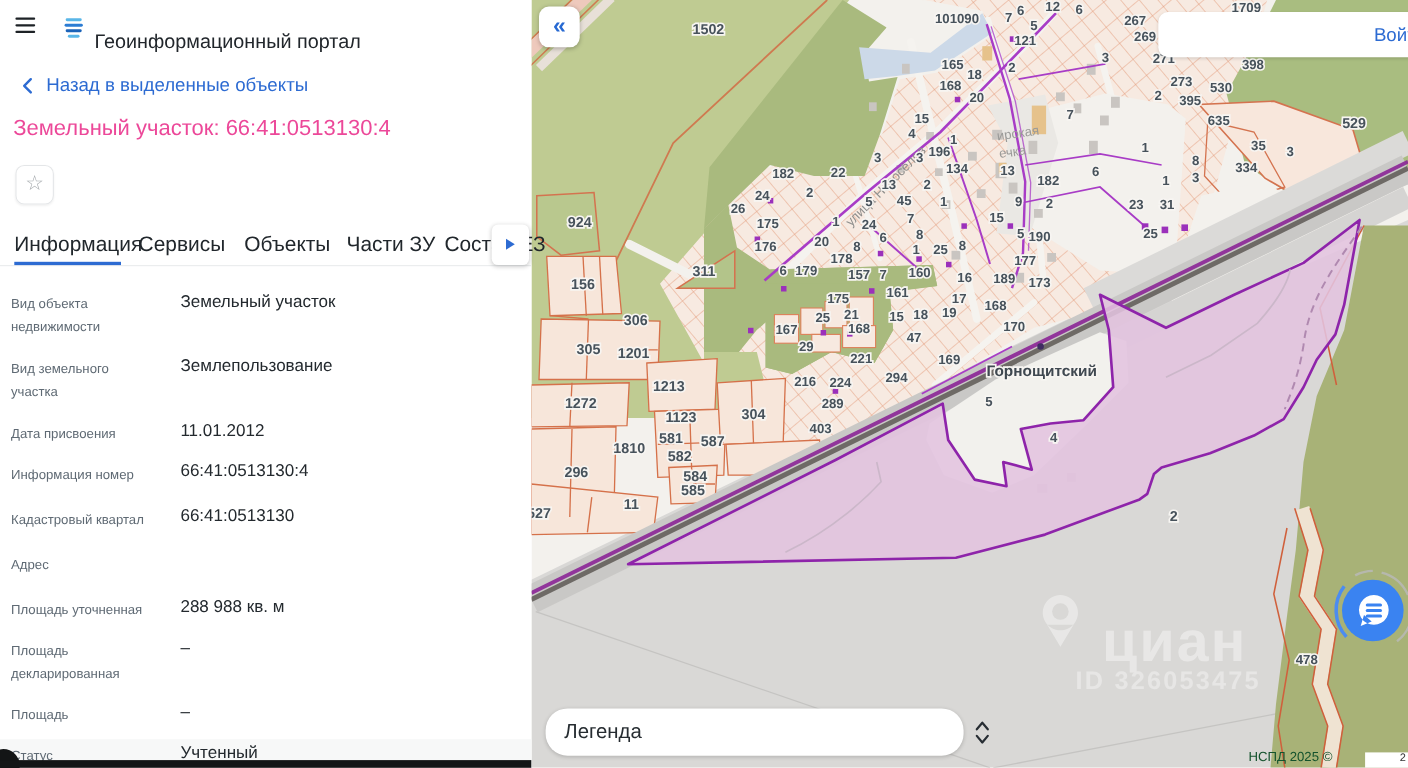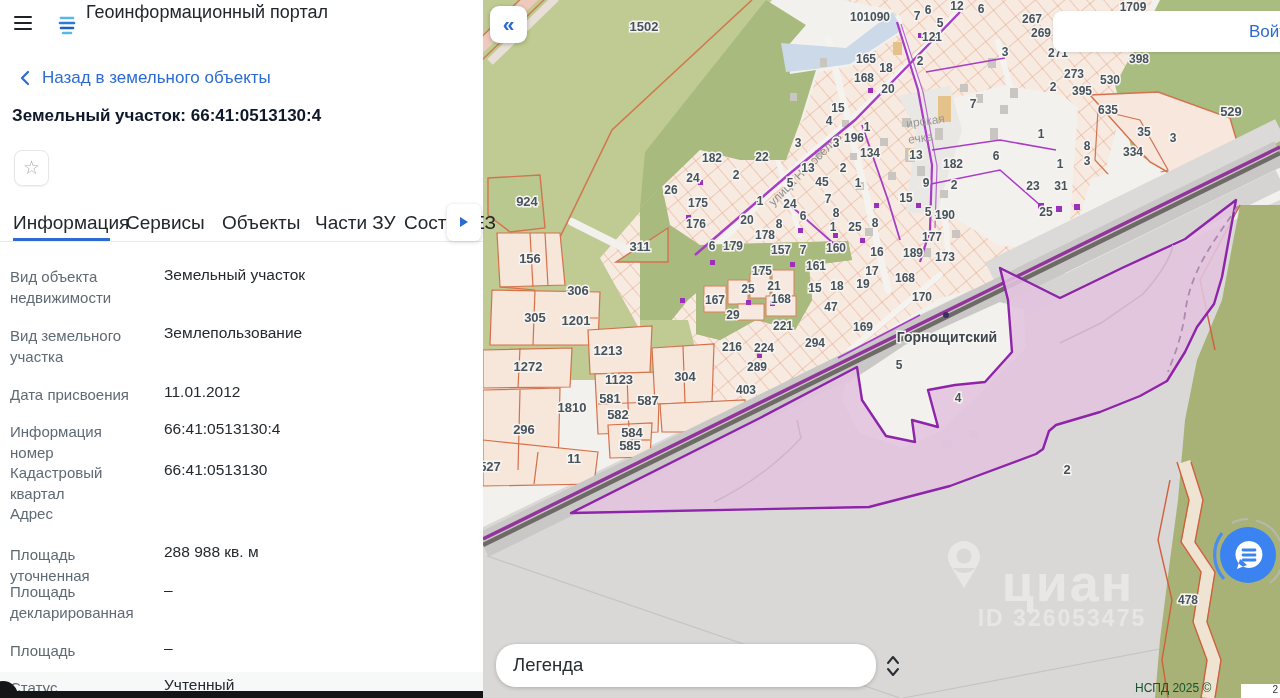--- a/index.html
+++ b/index.html
@@ -1,30 +1,30 @@
 <!DOCTYPE html>
 <html><head><meta charset="utf-8">
 <style>
 *{margin:0;padding:0;box-sizing:border-box}
 html,body{width:1280px;height:698px;overflow:hidden;font-family:"Liberation Sans",sans-serif;background:#fff}
 .panel{position:absolute;left:0;top:0;width:483px;height:698px;background:#fff;z-index:5}
 .burger{position:absolute;left:14px;top:16px;width:18px;height:14px}
 .burger span{display:block;height:2.4px;background:#1d2226;border-radius:1px;margin-bottom:3.4px}
 .logo{position:absolute;left:56px;top:14px}
-.brand{position:absolute;left:86px;top:2px;font-size:18px;color:#21262b}
+.brand{position:absolute;left:86px;top:28px;font-size:18px;color:#21262b}
 .back{position:absolute;left:20px;top:68px;color:#2d6bd2;font-size:17px}
 .back .txt{position:absolute;left:22px;top:0;width:400px}
-.title{position:absolute;left:12px;top:106px;font-size:17px;font-weight:700;color:#0f172a}
+.title{position:absolute;left:12px;top:106px;font-size:20px;font-weight:400;color:#ec4899}
 .star{position:absolute;left:14px;top:150px;width:35px;height:36px;border:1px solid #e4e6e8;border-radius:8px;box-shadow:0 1px 2px rgba(0,0,0,.06);color:#a7abaf;font-size:19px;text-align:center;line-height:34px}
 .tabs{position:absolute;left:0;top:205px;width:483px;height:37px;border-bottom:1px solid #e9ebed}
 .tab{position:absolute;top:7px;font-size:19px;color:#21272c;white-space:nowrap}
 .tabact{position:absolute;left:13px;top:238px;width:97px;height:3px;background:#2d6bd2;z-index:2}
 .tabbtn{position:absolute;left:447px;top:204px;width:34px;height:37px;background:#fff;box-shadow:0 1px 4px rgba(0,0,0,.18);border-radius:6px;z-index:3}
 .tabbtn:after{content:"";position:absolute;left:13px;top:13px;border-left:8px solid #2d6bd2;border-top:5.5px solid transparent;border-bottom:5.5px solid transparent}
-.lbl{position:absolute;left:10px;font-size:15px;color:#5f6a74;width:124px;line-height:21px}
+.lbl{position:absolute;left:10px;font-size:12px;color:#5f6a74;width:124px;line-height:21px}
 .val{position:absolute;left:164px;font-size:15.5px;color:#23292e;width:315px}
 .lastrow{position:absolute;left:0;top:672px;width:483px;height:19px;background:#f7f8f8}
 .blackbar{position:absolute;left:0;top:691px;width:483px;height:7px;background:#131516}
 .blackblob{position:absolute;left:-12px;top:681px;width:30px;height:30px;background:#131516;border-radius:50%}
 .map{position:absolute;left:483px;top:0;width:797px;height:698px;overflow:hidden}
 .collapse{position:absolute;left:7px;top:6px;width:37px;height:37px;background:#fff;border-radius:9px;box-shadow:0 1px 4px rgba(0,0,0,.25);color:#2769d2;font-size:21px;font-weight:bold;text-align:center;line-height:35px}
 .topbar{position:absolute;left:570px;top:11px;width:240px;height:41px;background:#fff;border-radius:9px;box-shadow:0 1px 3px rgba(0,0,0,.12)}
 .login{position:absolute;left:196px;top:11px;color:#2d6bd2;font-size:17px;white-space:nowrap}
 .legend{position:absolute;left:13px;top:644px;width:380px;height:43px;background:#fff;border-radius:20px;box-shadow:0 1px 4px rgba(0,0,0,.2)}
 .legend .t{position:absolute;left:17px;top:10px;font-size:18.5px;color:#262c31}
@@ -418,21 +418,21 @@
    <path d="M4,9 H18" stroke="#2b7cd3" stroke-width="2.6"></path>
    <path d="M5,14 H17" stroke="#1b63b8" stroke-width="2.6"></path>
    <path d="M7,19 H15" stroke="#59b6e8" stroke-width="2.6"></path>
   </g>
  </svg>
  <div class="brand">Геоинформационный портал</div>
  <div class="back">
   <svg width="10" height="16" viewBox="0 0 10 16" style="margin-top:2px">
         <path d="M8,2 L2,8 L8,14" fill="none" stroke="#2d6bd2" stroke-width="2.2" stroke-linecap="round" stroke-linejoin="round"></path>
       </svg>
-  <span class="txt">Назад в земельного объекты</span>
+  <span class="txt">Назад в выделенные объекты</span>
  </div>
  <div class="title">Земельный участок: 66:41:0513130:4</div>
  <div class="star">☆</div>
  <div class="tabs">
   <span class="tab" style="left:13px">Информация</span>
   <span class="tab" style="left:126px">Сервисы</span>
   <span class="tab" style="left:222px">Объекты</span>
   <span class="tab" style="left:315px">Части ЗУ</span>
   <span class="tab" style="left:404px">Состав ЕЗ</span>
  </div>

